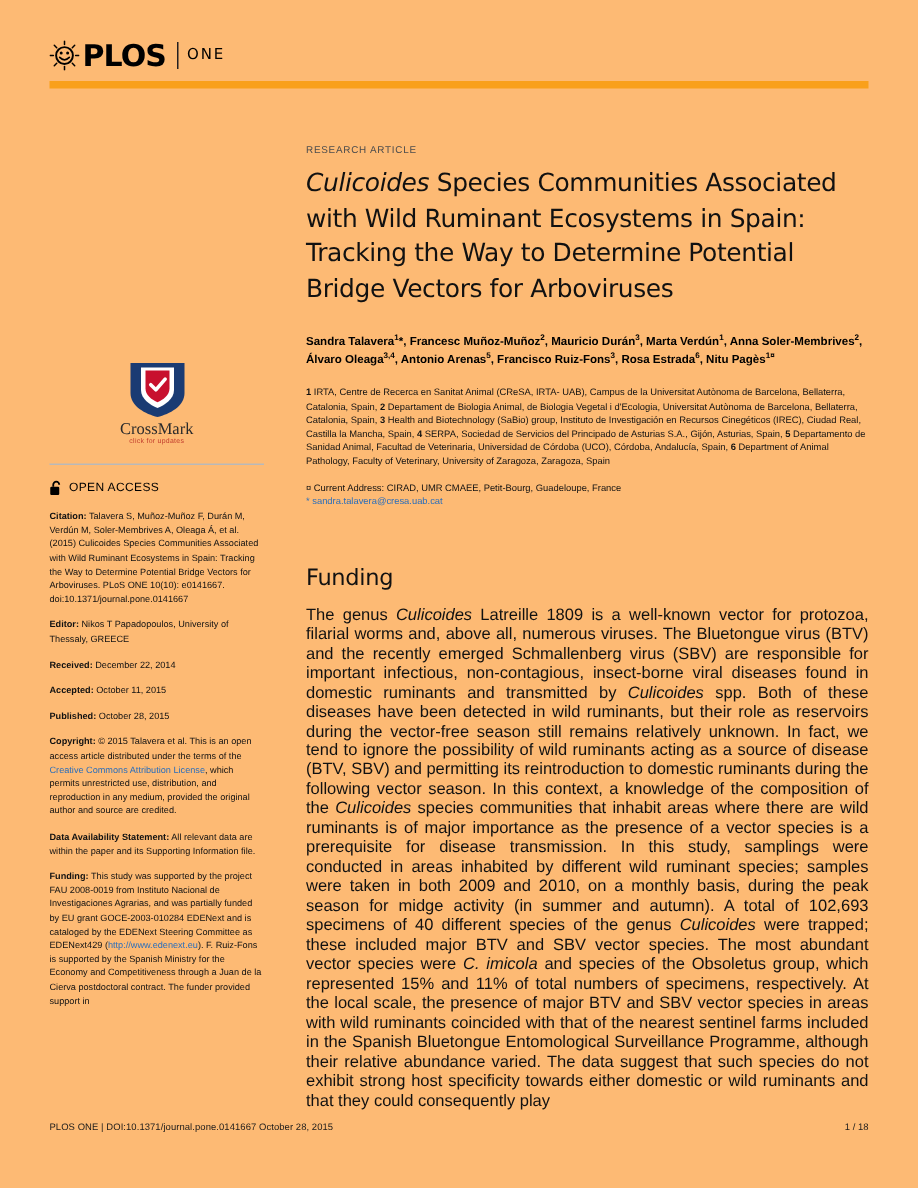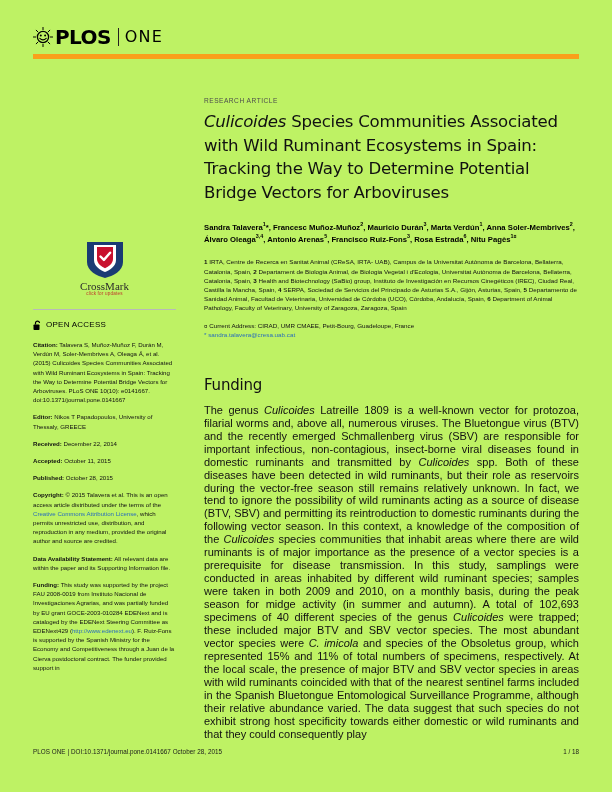--- a/index.html
+++ b/index.html
@@ -14,21 +14,21 @@
     position: relative;
     font-family: "Liberation Sans", sans-serif;
     color: #000000;
     overflow: hidden;
   }
   .page {
     position: absolute;
     inset: 0;
     width: 612px;
     height: 792px;
-    background: #bef264;
+    background: #fdba74;
   }
 
   
   .header {
     position: absolute;
     left: 0; top: 0;
     width: 612px;
     height: 62px;
   }
   .logo-wrap {
@@ -54,21 +54,21 @@
     color: #000;
   }
   .plos-divider {
     width: 1px;
     height: 18px;
     background: #231f20;
     margin: 0 6px 0 7px;
   }
   .plos-one {
     font-family: "DejaVu Sans", sans-serif;
-    font-size: 16px;
+    font-size: 10px;
     letter-spacing: 1.2px;
     color: #000;
     line-height: 20px;
   }
   .orange-bar {
     position: absolute;
     left: 33px;
     top: 54px;
     width: 546px;
     height: 5px;

